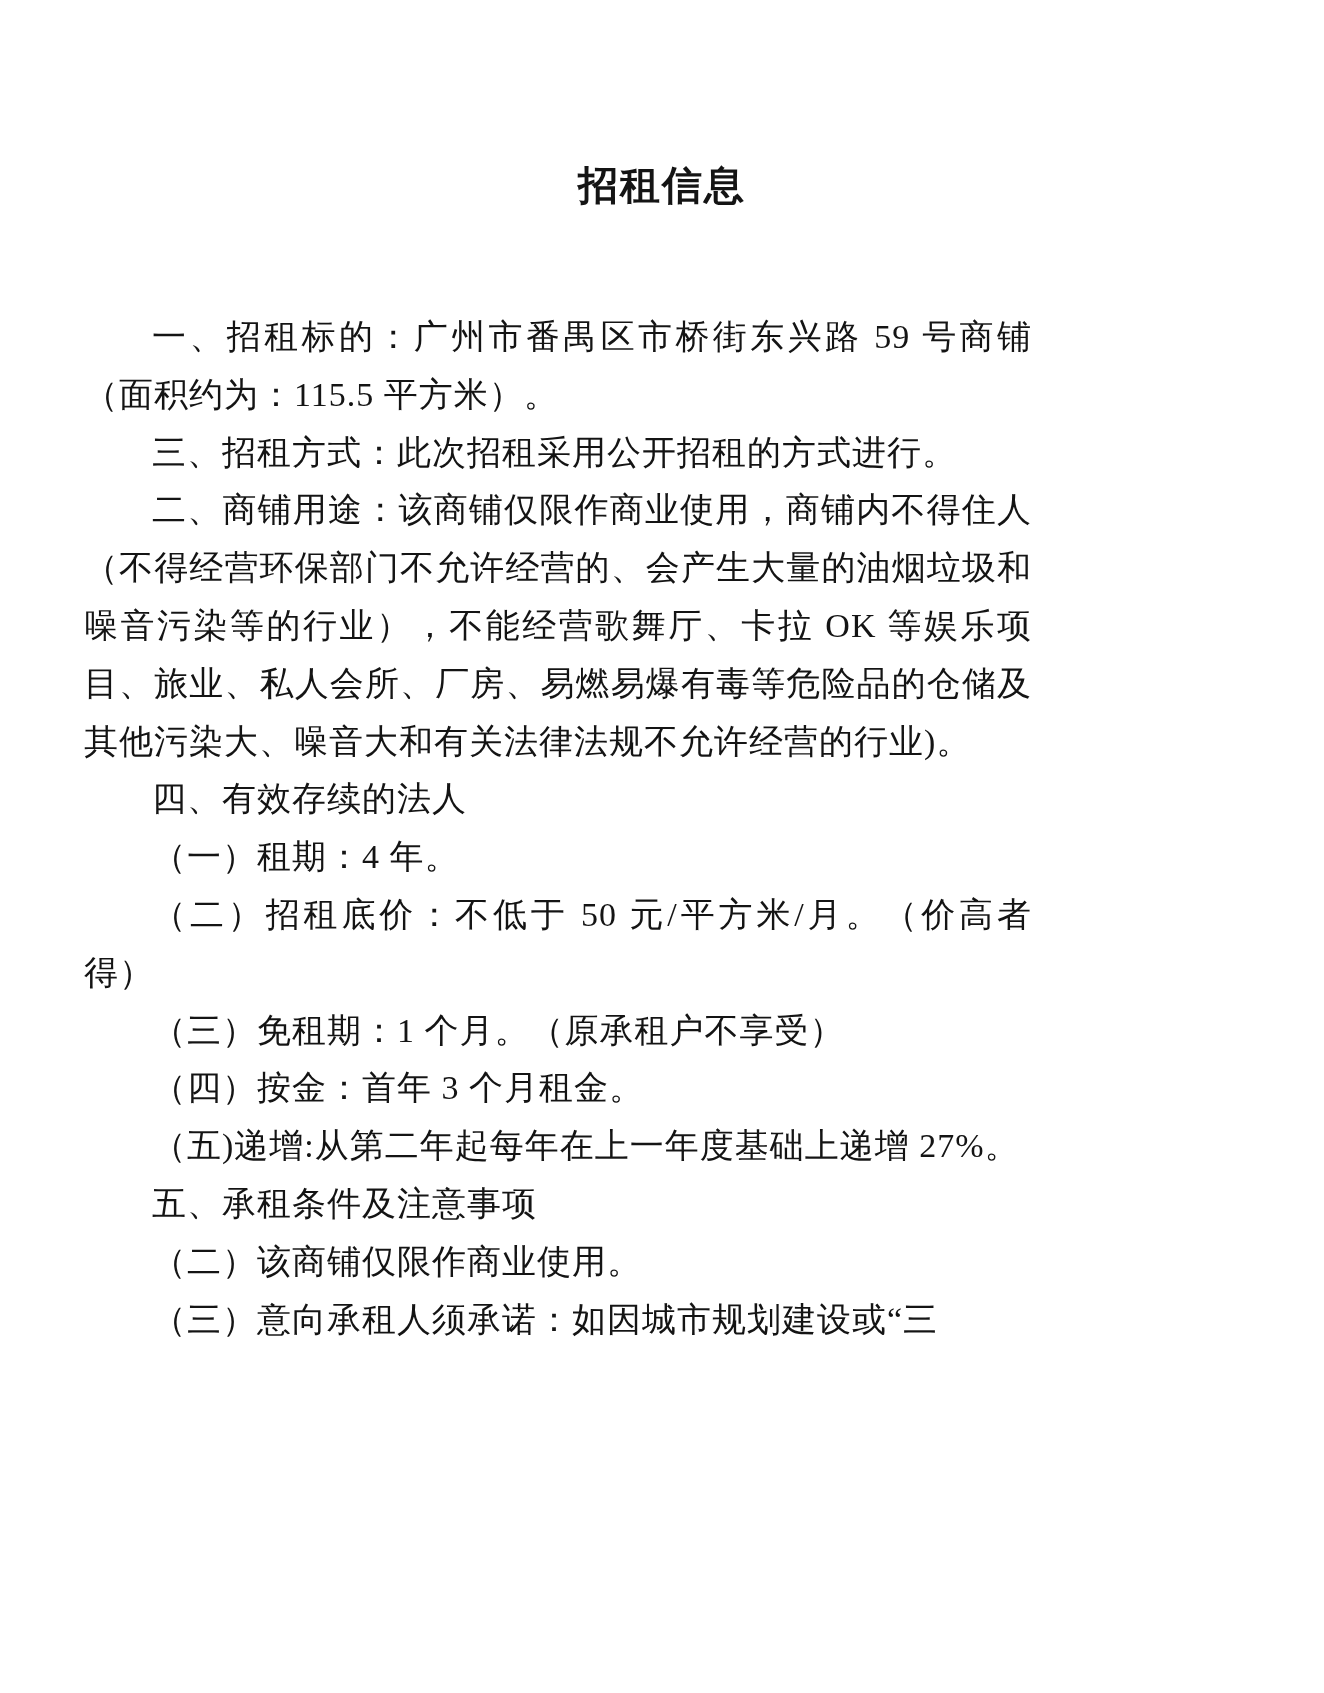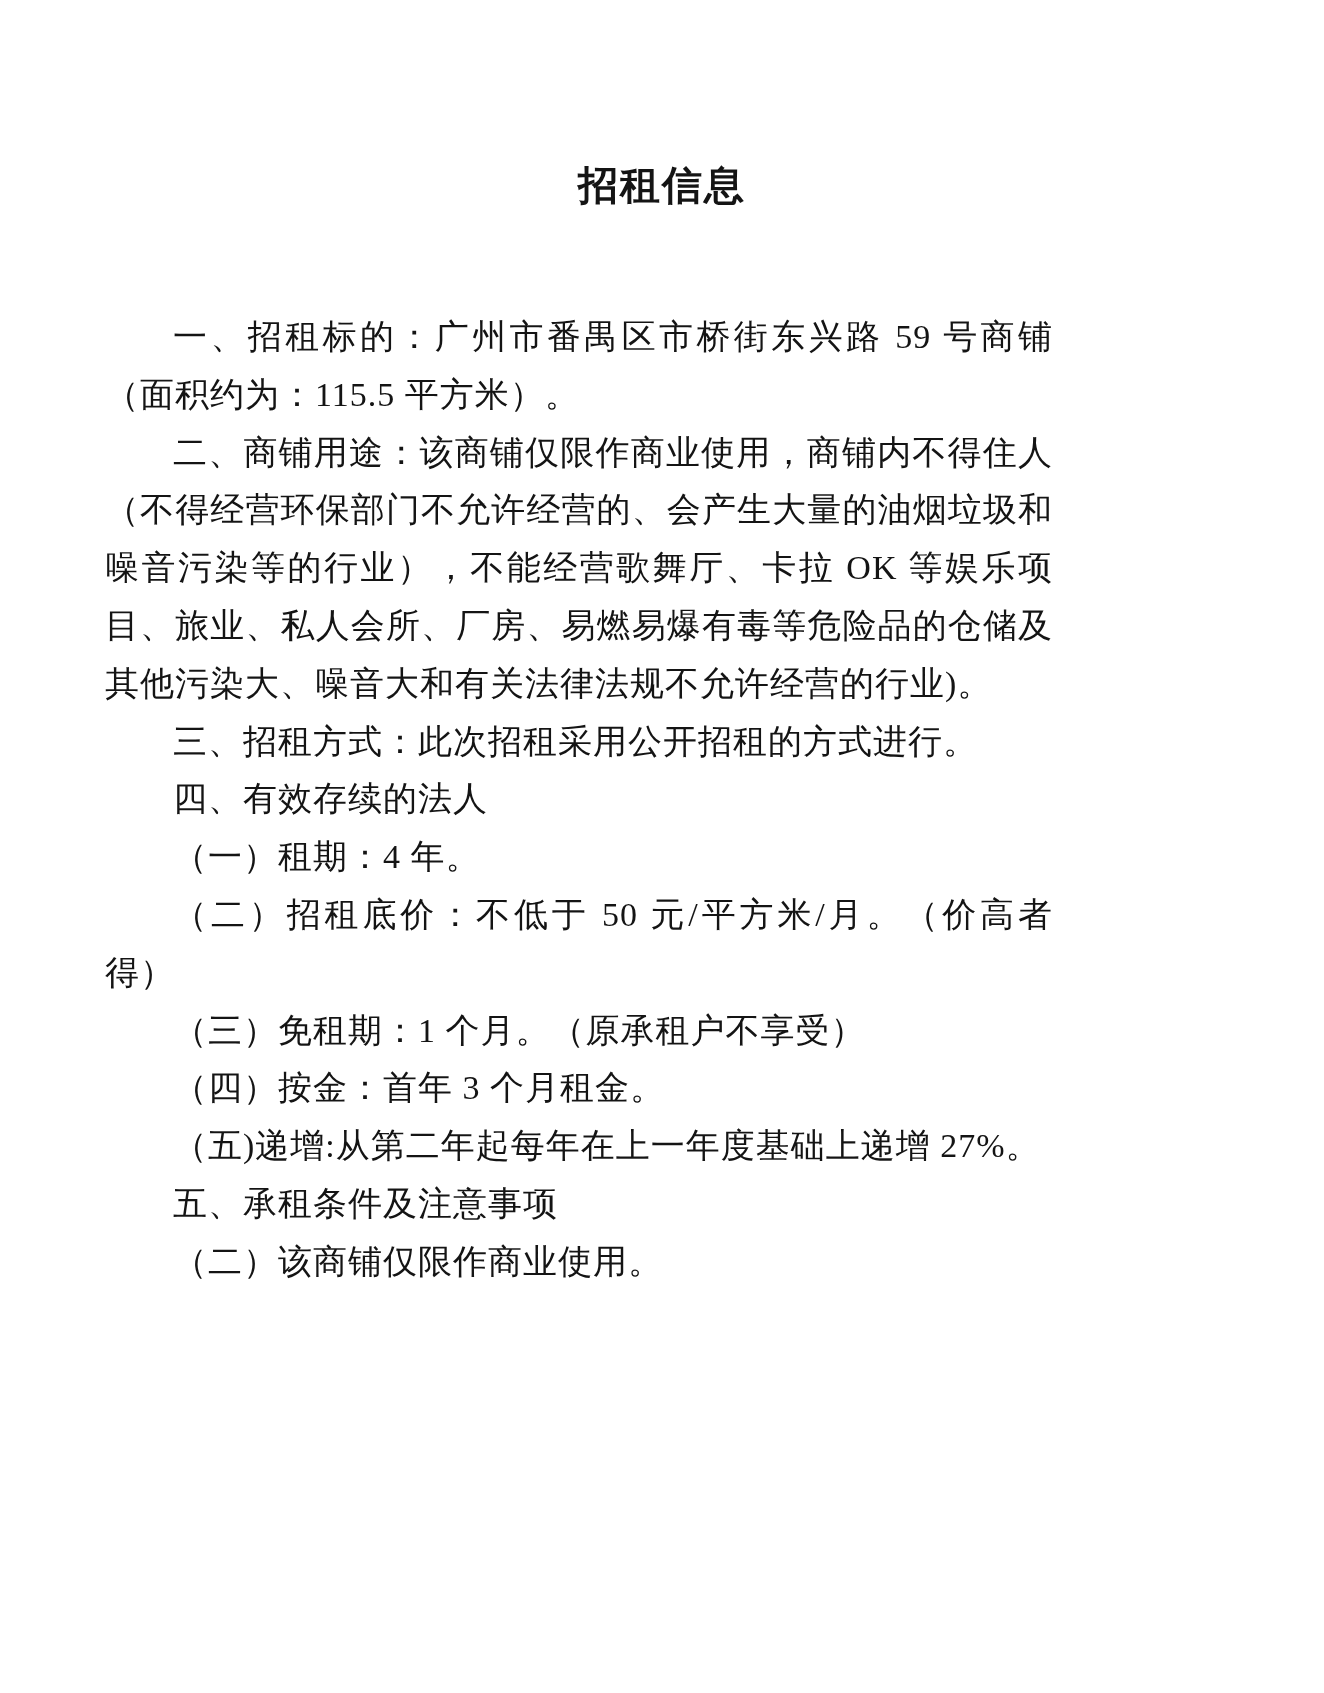--- a/index.html
+++ b/index.html
@@ -23,21 +23,21 @@
     padding: 0;
     width: 100%;
     text-align: center;
     font-family: "DejaVu Sans", "Liberation Sans", sans-serif;
     font-weight: 700;
     font-size: 40px;
     line-height: 54px;
     letter-spacing: 2px;
   }
   .doc-body {
-    margin: 96px 0 0 105px;
+    margin: 96px 0 0 84px;
     width: 948px;
   }
   .doc-body p {
     margin: 0;
     padding: 0;
     font-size: 34px;
     line-height: 57.8px;
     letter-spacing: 1px;
     text-indent: 2em;
     text-align: justify;
@@ -45,24 +45,25 @@
   }
 </style>
 </head>
 <body>
 
 <div class="page">
   <h1 class="doc-title">招租信息</h1>
 
   <div class="doc-body">
     <p>一、招租标的：广州市番禺区市桥街东兴路 59 号商铺（面积约为：115.5 平方米）。</p>
+    <p>三、招租方式：此次招租采用公开招租的方式进行。</p>
     <p>二、商铺用途：该商铺仅限作商业使用，商铺内不得住人（不得经营环保部门不允许经营的、会产生大量的油烟垃圾和噪音污染等的行业），不能经营歌舞厅、卡拉 OK 等娱乐项目、旅业、私人会所、厂房、易燃易爆有毒等危险品的仓储及其他污染大、噪音大和有关法律法规不允许经营的行业)。</p>
-    <p>三、招租方式：此次招租采用公开招租的方式进行。</p>
     <p>四、有效存续的法人</p>
     <p>（一）租期：4 年。</p>
     <p>（二）招租底价：不低于 50 元/平方米/月。（价高者得）</p>
     <p>（三）免租期：1 个月。（原承租户不享受）</p>
     <p>（四）按金：首年 3 个月租金。</p>
     <p>（五)递增:从第二年起每年在上一年度基础上递增 27%。</p>
     <p>五、承租条件及注意事项</p>
     <p>（二）该商铺仅限作商业使用。</p>
+    <p>（三）意向承租人须承诺：如因城市规划建设或“三</p>
   </div>
 </div>
 
 </body></html>

